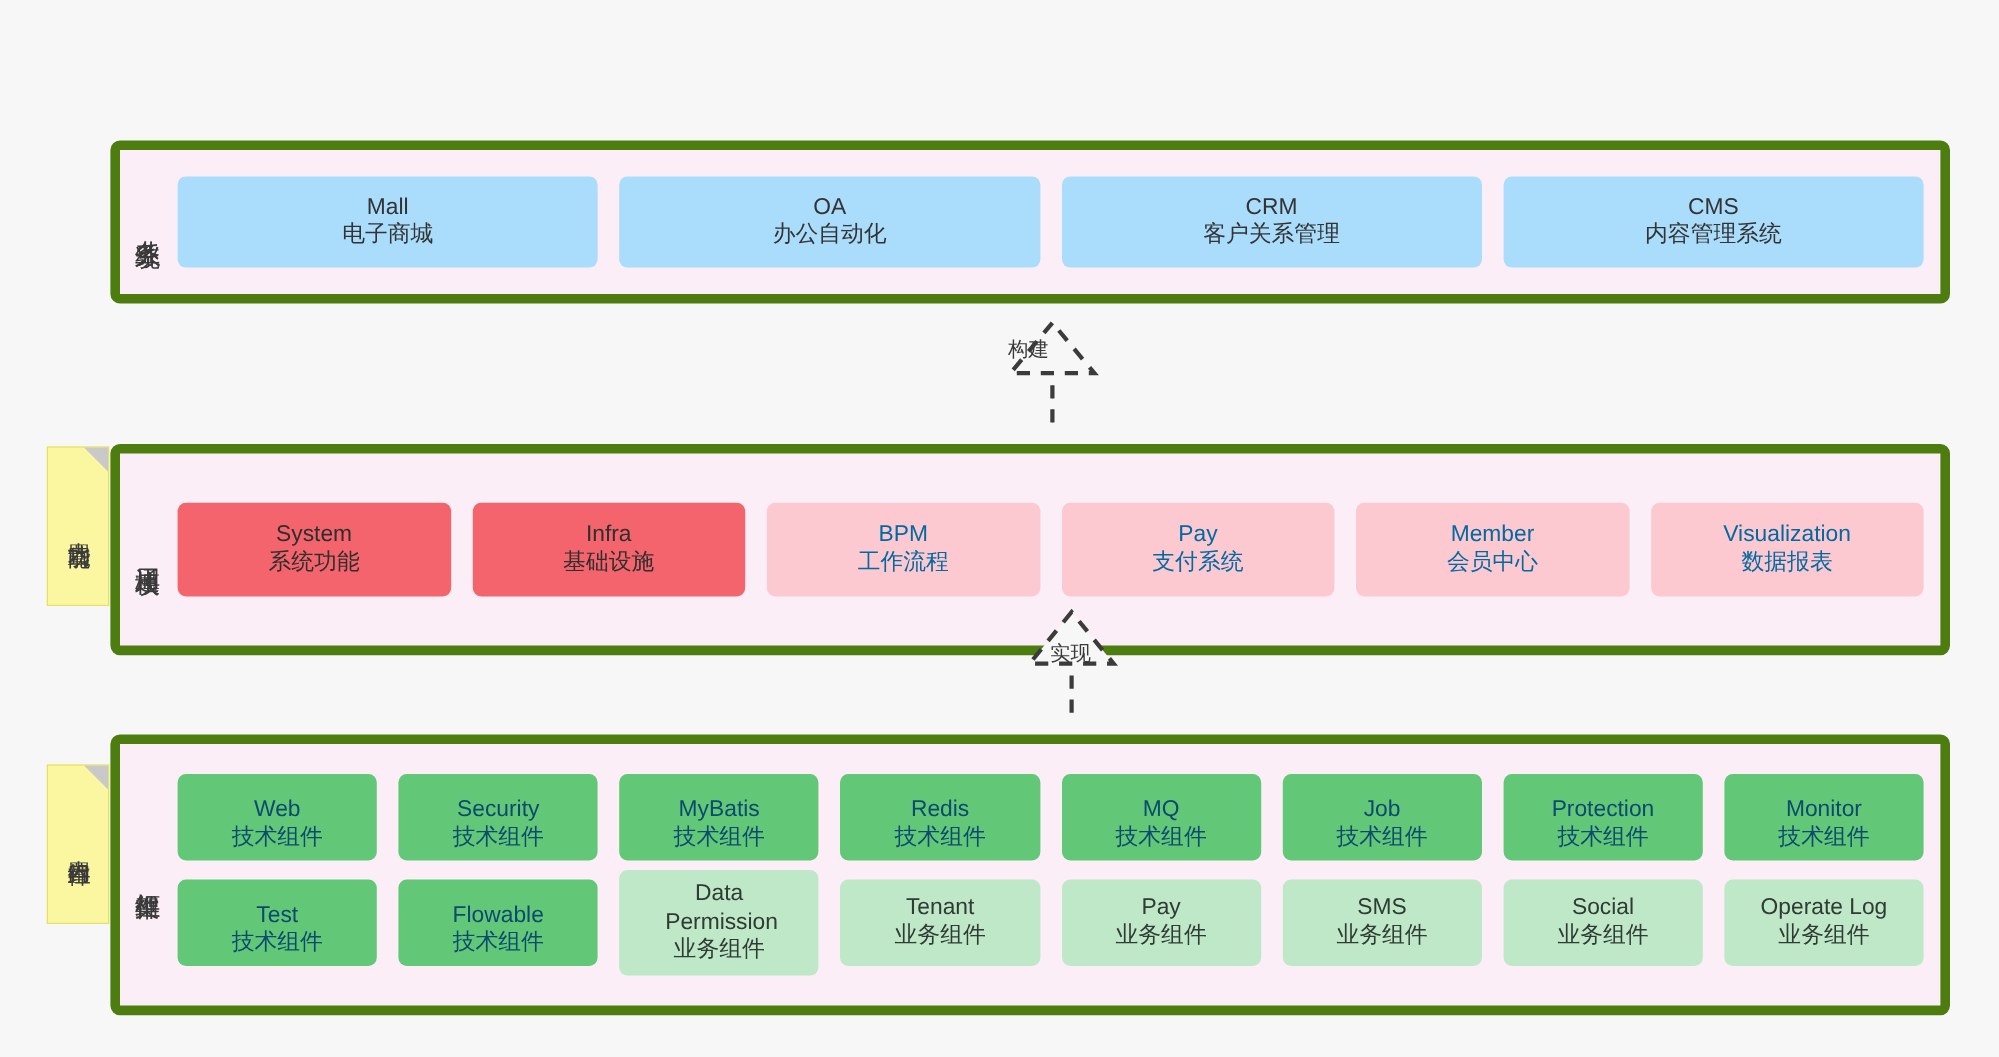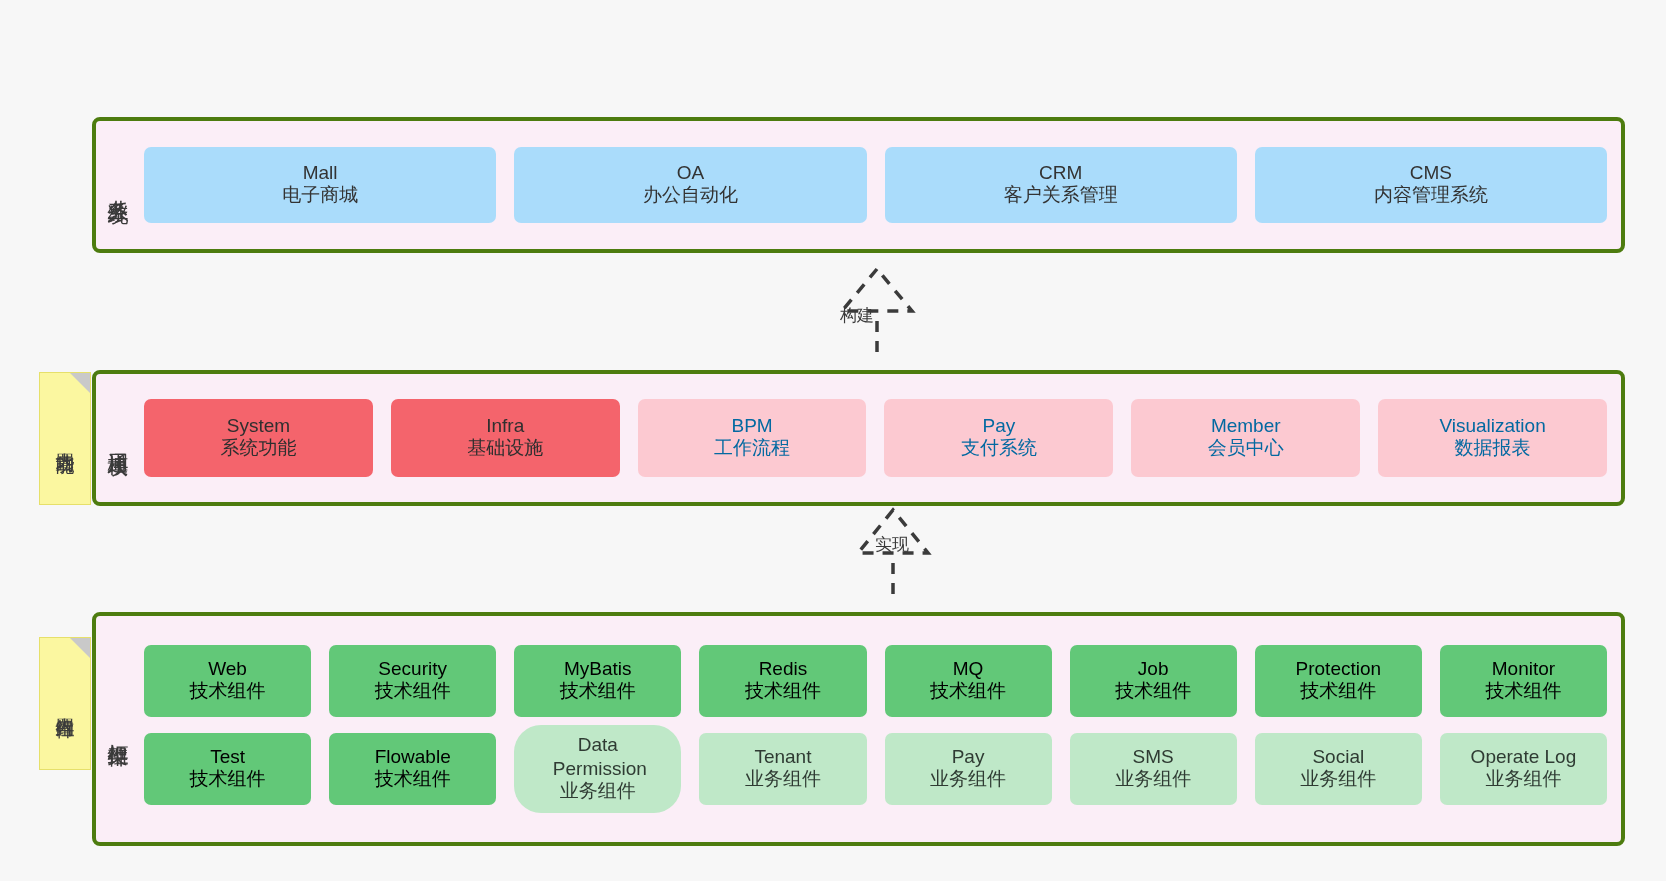--- a/index.html
+++ b/index.html
@@ -18,21 +18,21 @@
 
   .canvas {
     position: absolute;
     inset: 0;
   }
 
   
   .layer {
     position: absolute;
     background: #fbeef7;
-    border: 4px solid #4d7c0f;
+    border: 8px solid #4d7c0f;
     border-radius: 8px;
     box-sizing: border-box;
     display: flex;
     align-items: stretch;
   }
 
   
   .layer-title {
     flex: 0 0 auto;
     width: 44px;
@@ -82,21 +82,21 @@
   .node .t2 { font-size: 19px; font-family: Liberation Mono, monospace; }
 
   .row-biz .node { height: 76px; }
   .row-mod .node { height: 78px; }
   .row-fw  .node { height: 72px; }
 
   
   .c-blue       { background: #aadcfb; color: #333; }
   .c-red        { background: #f4646c; color: #2f2f2f; }
   .c-pink       { background: #fcc9d1; color: #0369a1; }
-  .c-green      { background: #62c878; color: #000000; }
+  .c-green      { background: #62c878; color: #0c4a6e; justify-content: flex-end; }
   .c-lightgreen { background: #bfe8c8; color: #2f3b33; }
 
   
   .note {
     position: absolute;
     width: 52px;
     background: #fbf7a0;
     border: 1px solid #e6e06a;
     box-sizing: border-box;
     display: flex;
@@ -167,23 +167,23 @@
 
 
       </div>
     </div>
   </div>
 
   <svg class="arrow" style="left:790px; top:265px; width:160px; height:95px;" viewBox="0 0 160 95">
     <path d="M 87 56 L 87 93" stroke="#3b3b3b" stroke-width="3.5" fill="none" stroke-dasharray="11,9"></path>
     <path d="M 87 4 L 52 46 L 122 46 Z" stroke="#3b3b3b" stroke-width="3.5" fill="#f7f7f7" stroke-dasharray="11,9" stroke-linejoin="miter"></path>
   </svg>
-  <div class="arrow-label" style="left:840px; top:304px;">构建</div>
-
-  <div class="layer" style="left:92px; top:370px; width:1533px; height:136px;">
+  <div class="arrow-label" style="left:840px; top:280px;">构建</div>
+
+  <div class="layer" style="left:92px; top:370px; width:1533px; height:176px;">
     <div class="layer-title">通用模块</div>
     <div class="layer-body">
       <div class="row row-mod">
 
         <div class="node c-red">
           <div class="t1">System</div>
           <div class="t2">系统功能</div>
         </div>
 
         <div class="node c-red">
@@ -266,21 +266,21 @@
 
       <div class="row row-fw">
         <div class="node c-green">
           <div class="t1">Test</div>
           <div class="t2">技术组件</div>
         </div>
         <div class="node c-green">
           <div class="t1">Flowable</div>
           <div class="t2">技术组件</div>
         </div>
-        <div class="node c-lightgreen" style="height:88px; margin-top:-8px;border-radius:27px;">
+        <div class="node c-lightgreen" style="height:88px; margin-top:-8px;">
           <div class="t1" style="max-width:90px;">Data Permission</div>
           <div class="t2">业务组件</div>
         </div>
         <div class="node c-lightgreen">
           <div class="t1">Tenant</div>
           <div class="t2">业务组件</div>
         </div>
         <div class="node c-lightgreen">
           <div class="t1">Pay</div>
           <div class="t2">业务组件</div>

